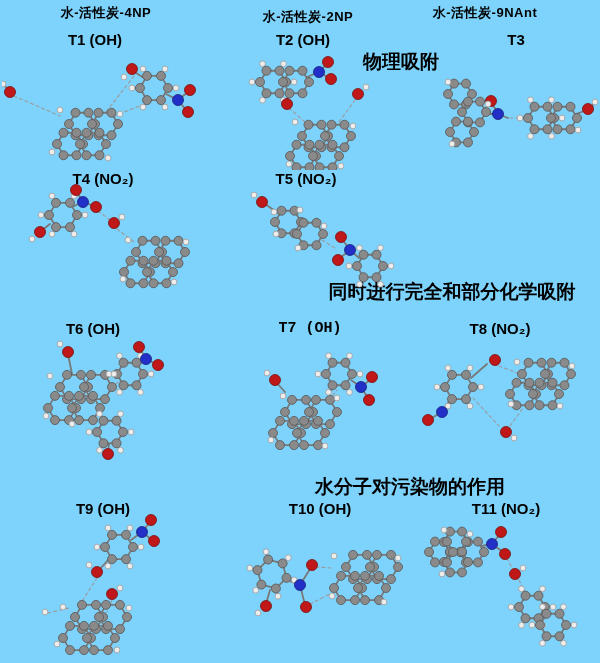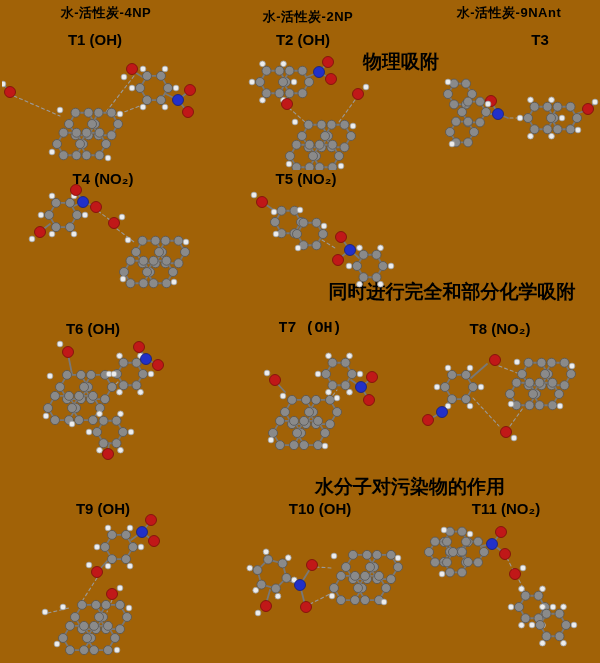--- a/index.html
+++ b/index.html
@@ -1,17 +1,17 @@
 <!DOCTYPE html>
 <html><head>
 <meta charset="utf-8">
 <style>
   html,body{margin:0;padding:0;background:#fff;}
   .canvas{
-    position:relative;width:600px;height:663px;background:#a16207;
+    position:relative;width:600px;height:663px;background:#7dd3fc;
     font-family:"Liberation Sans","DejaVu Sans",sans-serif;overflow:hidden;
   }
   .col-header{
     position:absolute;transform:translateX(-50%);
     font-weight:bold;font-size:13px;color:#000;white-space:nowrap;letter-spacing:0.5px;
   }
   .section-label{
     position:absolute;transform:translateX(-50%);
     font-weight:bold;font-size:19px;color:#000;white-space:nowrap;
   }
@@ -20,21 +20,21 @@
     font-weight:bold;font-size:15px;color:#000;white-space:nowrap;
   }
   svg.molecule{position:absolute;}
 </style>
 </head>
 <body>
 
 <div class="canvas" id="figure">
     <div class="col-header" style="left: 106px; top: 4px;">水-活性炭-4NP</div>
     <div class="col-header" style="left: 308px; top: 8px;">水-活性炭-2NP</div>
-    <div class="col-header" style="left: 509px; top: 4px;">水-活性炭-9NAnt</div>
+    <div class="col-header" style="left: 485px; top: 4px;">水-活性炭-9NAnt</div>
     <div class="section-label" style="left: 401px; top: 49px;">物理吸附</div>
     <div class="section-label" style="left: 410px; top: 474px;">水分子对污染物的作用</div>
     <div class="section-label" style="left: 452px; top: 279px;">同时进行完全和部分化学吸附</div>
     <div class="panel-title" style="left: 95px; top: 31px;">T1 (OH)</div>
     <svg class="molecule" width="216" height="122" viewBox="0 0 216 122" style="left: 2px; top: 50px;">
       <line x1="132" y1="26" x2="104" y2="62" stroke="#9a9a9a" stroke-width="1.1" stroke-linecap="round" stroke-dasharray="3,3"></line>
       <line x1="148" y1="52" x2="112" y2="66" stroke="#9a9a9a" stroke-width="1.1" stroke-linecap="round" stroke-dasharray="3,3"></line>
       <line x1="12" y1="46" x2="58" y2="66" stroke="#9a9a9a" stroke-width="1.1" stroke-linecap="round" stroke-dasharray="3,3"></line>
       <line x1="164" y1="44" x2="176" y2="50" stroke="#787878" stroke-width="1.8" stroke-linecap="round"></line>
       <line x1="176" y1="50" x2="186" y2="42" stroke="#787878" stroke-width="1.8" stroke-linecap="round"></line>
@@ -221,21 +221,21 @@
       <circle cx="103" cy="10" r="5.5" fill="#c01818" stroke="#7a0c0c" stroke-width="0.8"></circle>
       <circle cx="106" cy="27" r="5.5" fill="#c01818" stroke="#7a0c0c" stroke-width="0.8"></circle>
       <circle cx="62" cy="52" r="5.5" fill="#c01818" stroke="#7a0c0c" stroke-width="0.8"></circle>
       <circle cx="133" cy="42" r="5.5" fill="#c01818" stroke="#7a0c0c" stroke-width="0.8"></circle>
       <circle cx="141" cy="35" r="2.9" fill="#ededed" stroke="#9a9a9a" stroke-width="0.8"></circle>
       <circle cx="70" cy="70" r="2.9" fill="#ededed" stroke="#9a9a9a" stroke-width="0.8"></circle>
       <circle cx="128" cy="74" r="2.9" fill="#ededed" stroke="#9a9a9a" stroke-width="0.8"></circle>
       <circle cx="64" cy="112" r="2.9" fill="#ededed" stroke="#9a9a9a" stroke-width="0.8"></circle>
       <circle cx="116" cy="114" r="2.9" fill="#ededed" stroke="#9a9a9a" stroke-width="0.8"></circle>
     </svg>
-    <div class="panel-title" style="left: 540px; top: 31px; text-align: center;">T3</div>
+    <div class="panel-title" style="left: 516px; top: 31px; text-align: center;">T3</div>
     <svg class="molecule" width="172" height="108" viewBox="0 0 172 108" style="left: 428px; top: 56px;">
       <line x1="82" y1="62" x2="99" y2="62" stroke="#9a9a9a" stroke-width="1.1" stroke-linecap="round" stroke-dasharray="3,3"></line>
       <line x1="57" y1="58" x2="70" y2="58" stroke="#787878" stroke-width="1.8" stroke-linecap="round"></line>
       <line x1="70" y1="58" x2="64" y2="47" stroke="#787878" stroke-width="1.8" stroke-linecap="round"></line>
       <line x1="70" y1="58" x2="80" y2="62" stroke="#787878" stroke-width="1.8" stroke-linecap="round"></line>
       <line x1="148" y1="58" x2="159" y2="54" stroke="#787878" stroke-width="1.8" stroke-linecap="round"></line>
       <line x1="160" y1="53" x2="167" y2="47" stroke="#787878" stroke-width="1.8" stroke-linecap="round"></line>
       <line x1="44" y1="38" x2="38" y2="48.392304845413264" stroke="#787878" stroke-width="1.8" stroke-linecap="round"></line>
       <line x1="38" y1="48.392304845413264" x2="26.000000000000004" y2="48.392304845413264" stroke="#787878" stroke-width="1.8" stroke-linecap="round"></line>
       <line x1="26.000000000000004" y1="48.392304845413264" x2="20" y2="38" stroke="#787878" stroke-width="1.8" stroke-linecap="round"></line>

